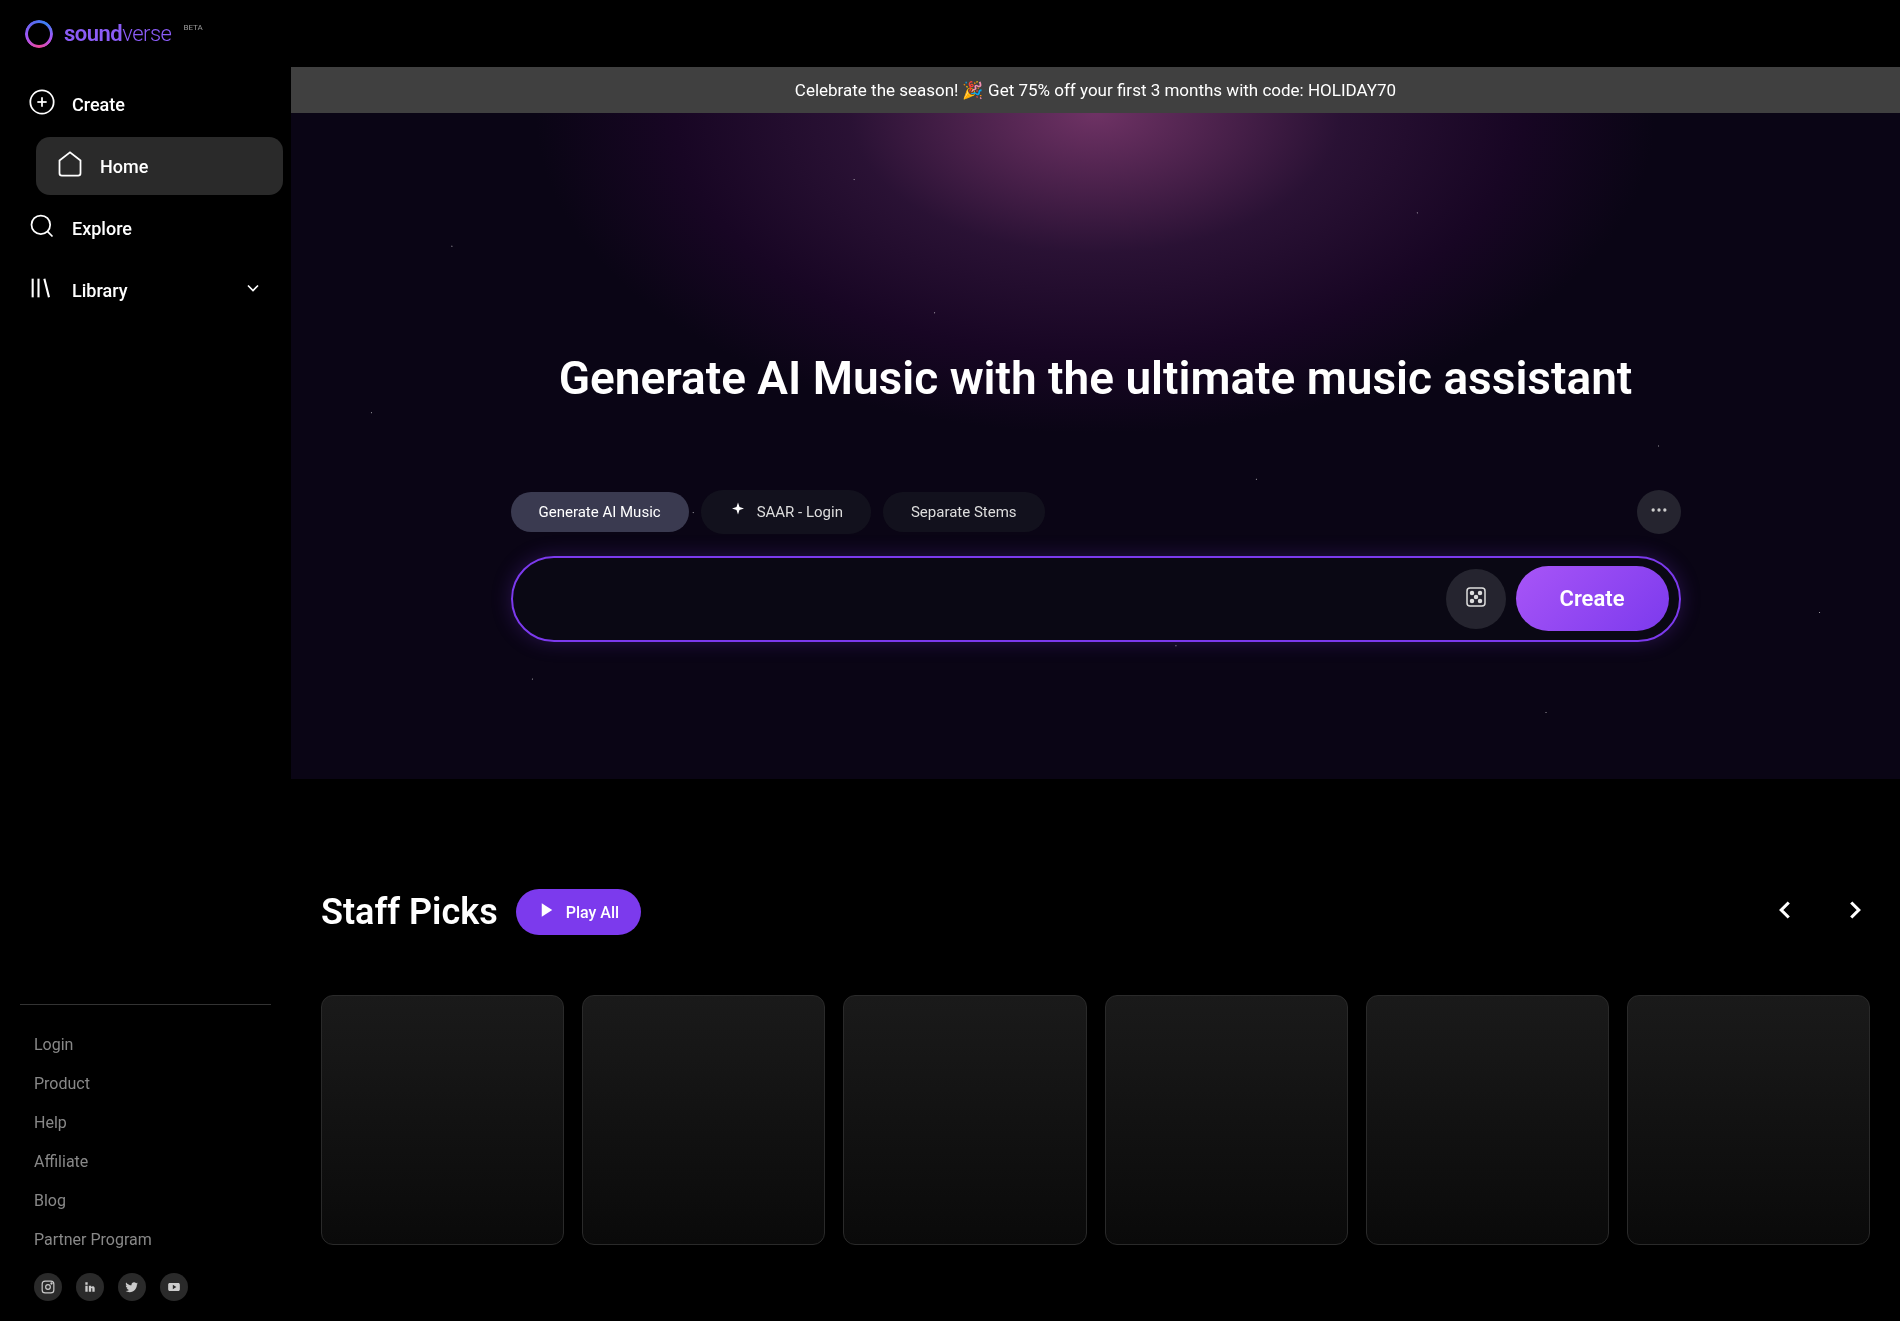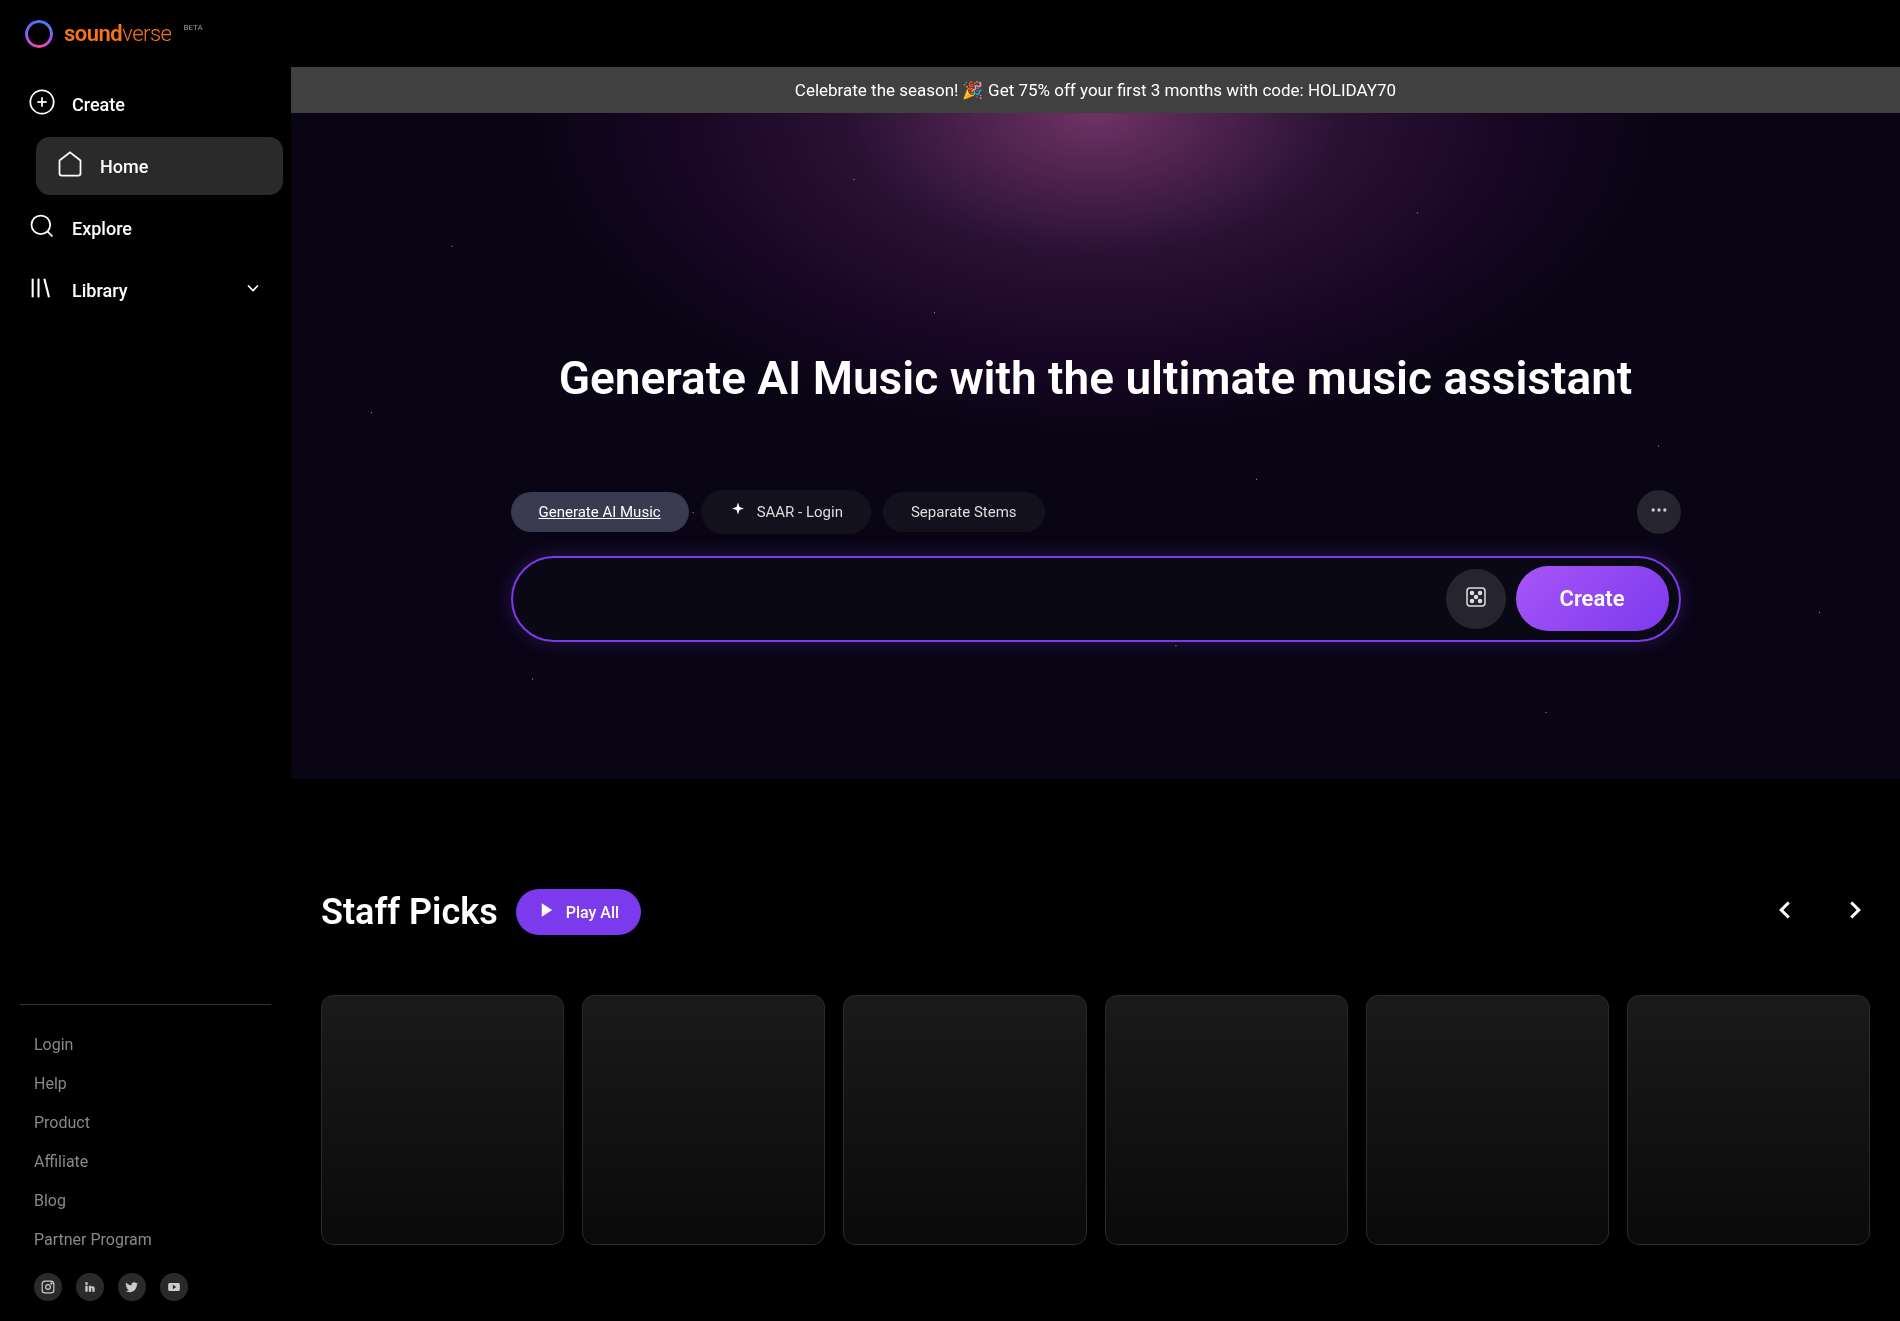--- a/index.html
+++ b/index.html
@@ -43,21 +43,21 @@
       position: absolute;
       inset: 3px;
       border: 3px dotted transparent;
       border-radius: 50%;
       background: conic-gradient(from 180deg, #ec4899, #a855f7, #6366f1, #3b82f6, #a855f7, #ec4899) border-box;
       -webkit-mask: linear-gradient(#fff 0 0) padding-box, linear-gradient(#fff 0 0);
       -webkit-mask-composite: xor;
       mask-composite: exclude;
     }
     .logo-text {
-      color: #f97316;
+      color: #8b5cf6;
       font-size: 22px;
       font-weight: 600;
       letter-spacing: -0.5px;
     }
     .logo-text .verse {
       font-weight: 300;
     }
     .beta {
       font-size: 8px;
       color: #999;
@@ -193,21 +193,20 @@
       font-size: 15px;
       cursor: pointer;
       color: #ddd;
       display: flex;
       align-items: center;
       gap: 10px;
     }
     .chip.active {
       background: #3a3a50;
       color: #fff;
-      text-decoration: underline;
     }
     .more-btn {
       margin-left: auto;
       width: 44px;
       height: 44px;
       border-radius: 50%;
       background: rgba(40, 40, 50, 0.9);
       display: flex;
       align-items: center;
       justify-content: center;
@@ -356,22 +355,22 @@
         <svg width="20" height="20" viewBox="0 0 24 24" fill="none" stroke="#fff" stroke-width="2">
             <polyline points="6 9 12 15 18 9"></polyline>
           </svg>
       </span>
     </div>
   </div>
 
   <div class="nav-bottom">
     <div class="divider"></div>
     <a class="footer-link">Login</a>
+    <a class="footer-link">Product</a>
     <a class="footer-link">Help</a>
-    <a class="footer-link">Product</a>
     <a class="footer-link">Affiliate</a>
     <a class="footer-link">Blog</a>
     <a class="footer-link">Partner Program</a>
     <div class="social-row">
       <div class="social-icon">
         <svg width="14" height="14" viewBox="0 0 24 24" fill="none" stroke="#ccc" stroke-width="2">
             <rect x="2" y="2" width="20" height="20" rx="5"></rect>
             <circle cx="12" cy="12" r="4"></circle>
             <circle cx="18" cy="6" r="1" fill="#ccc"></circle>
           </svg>

